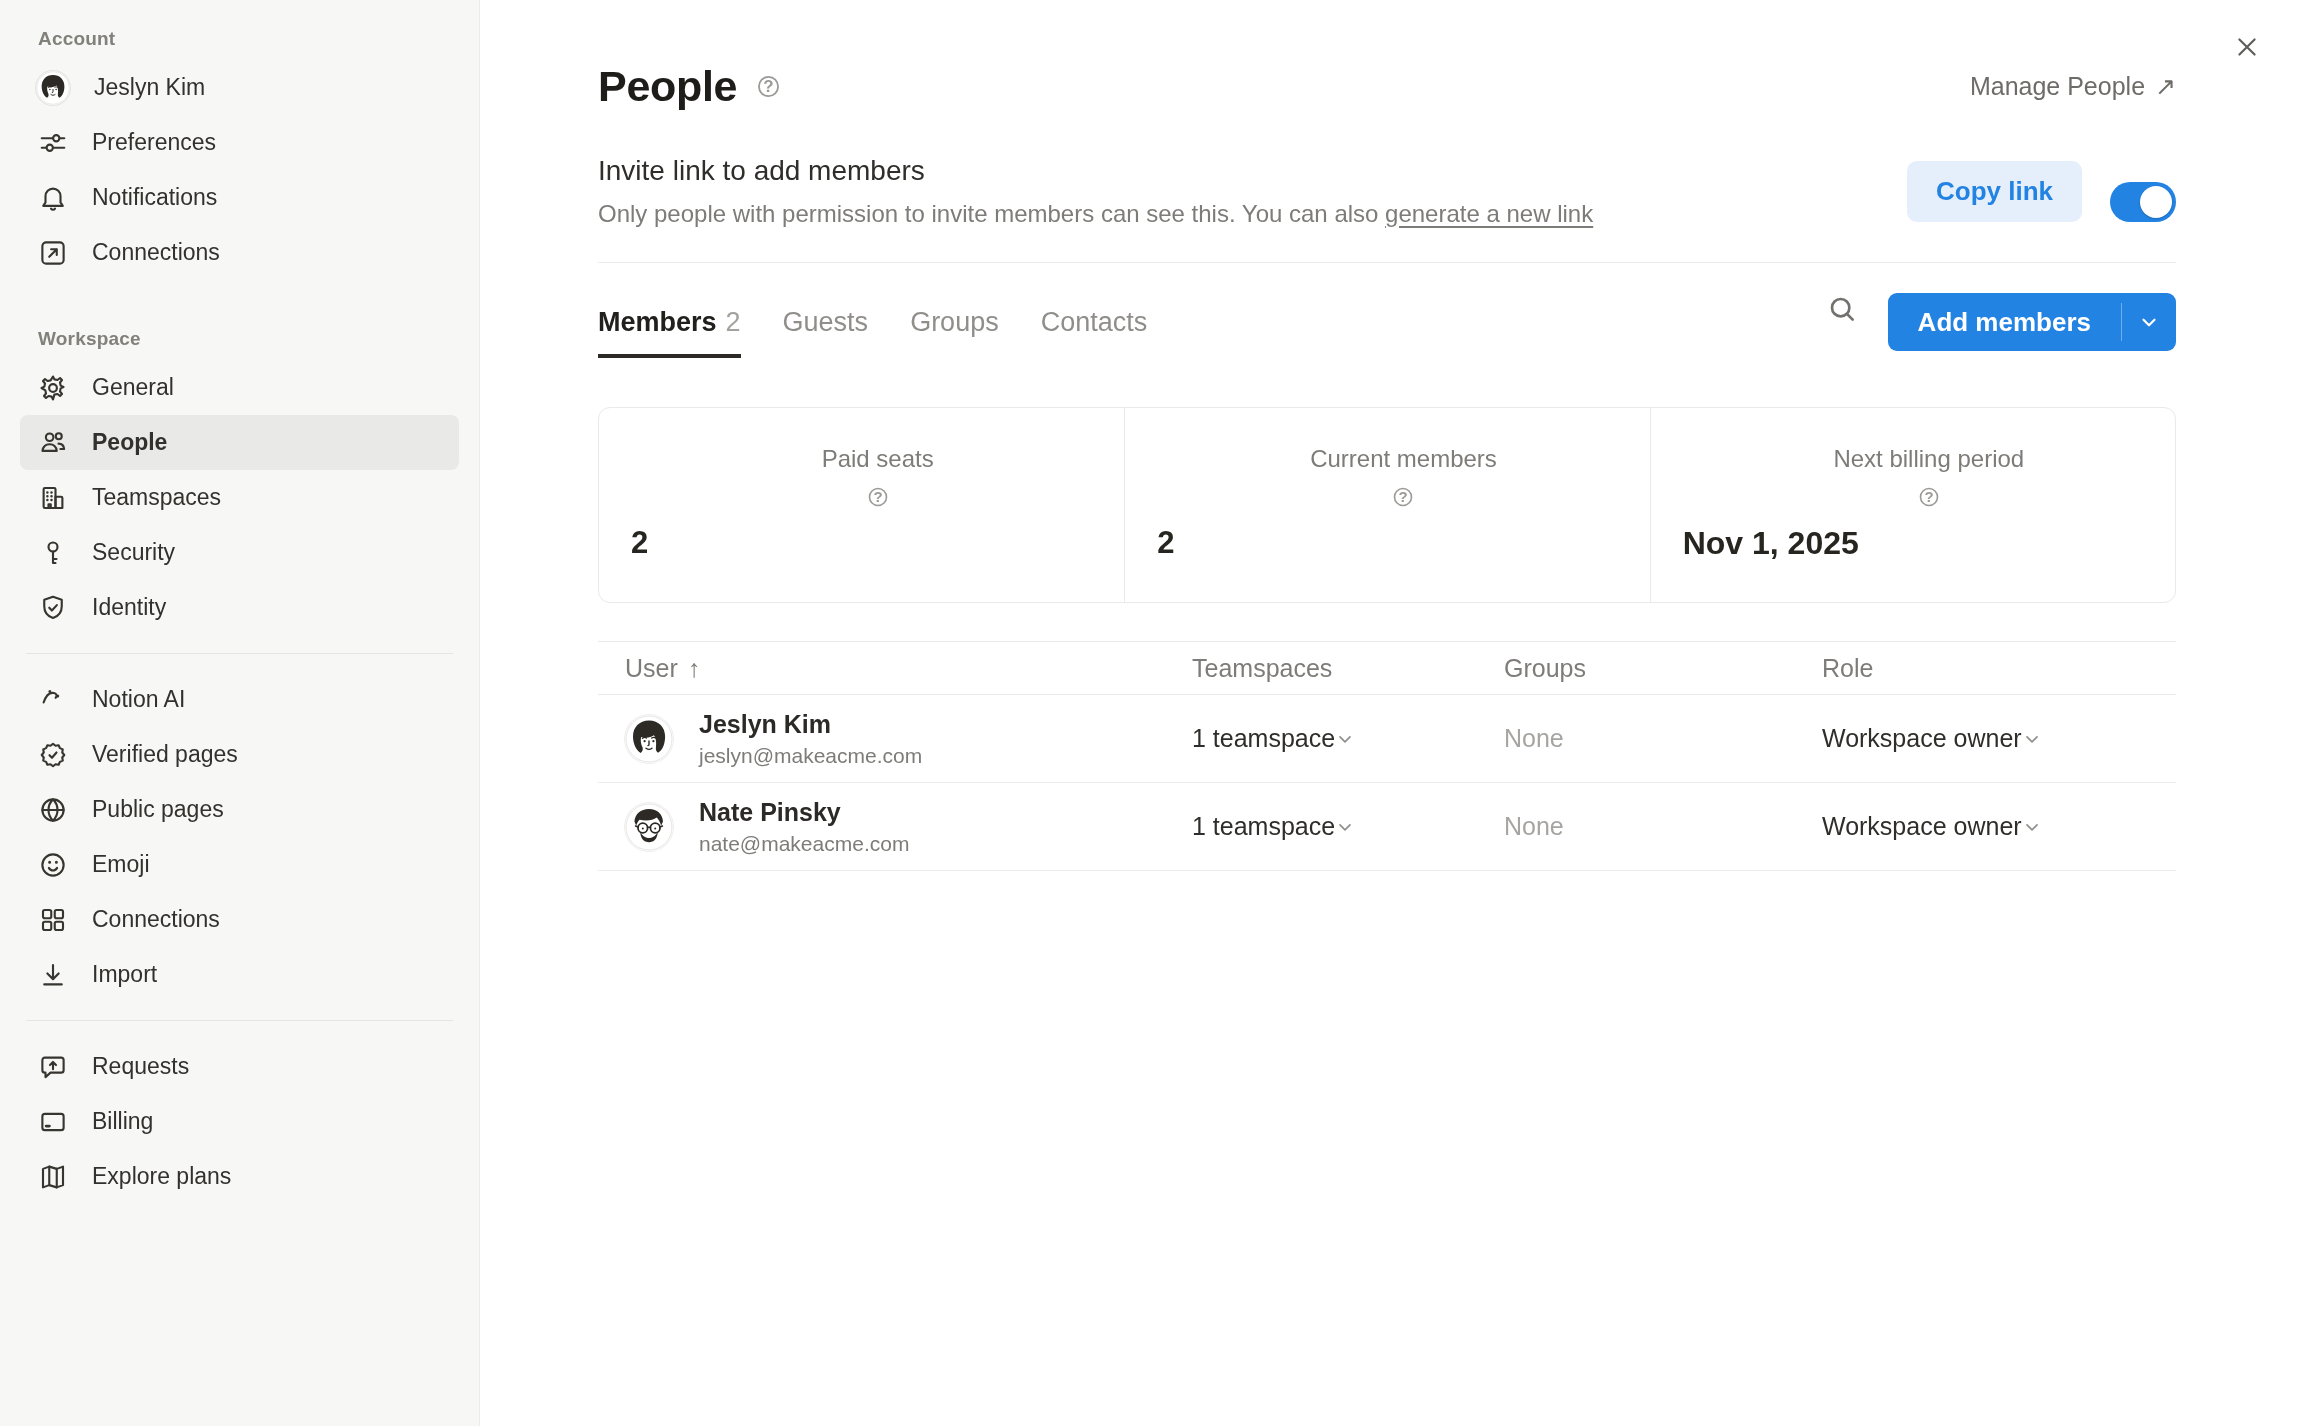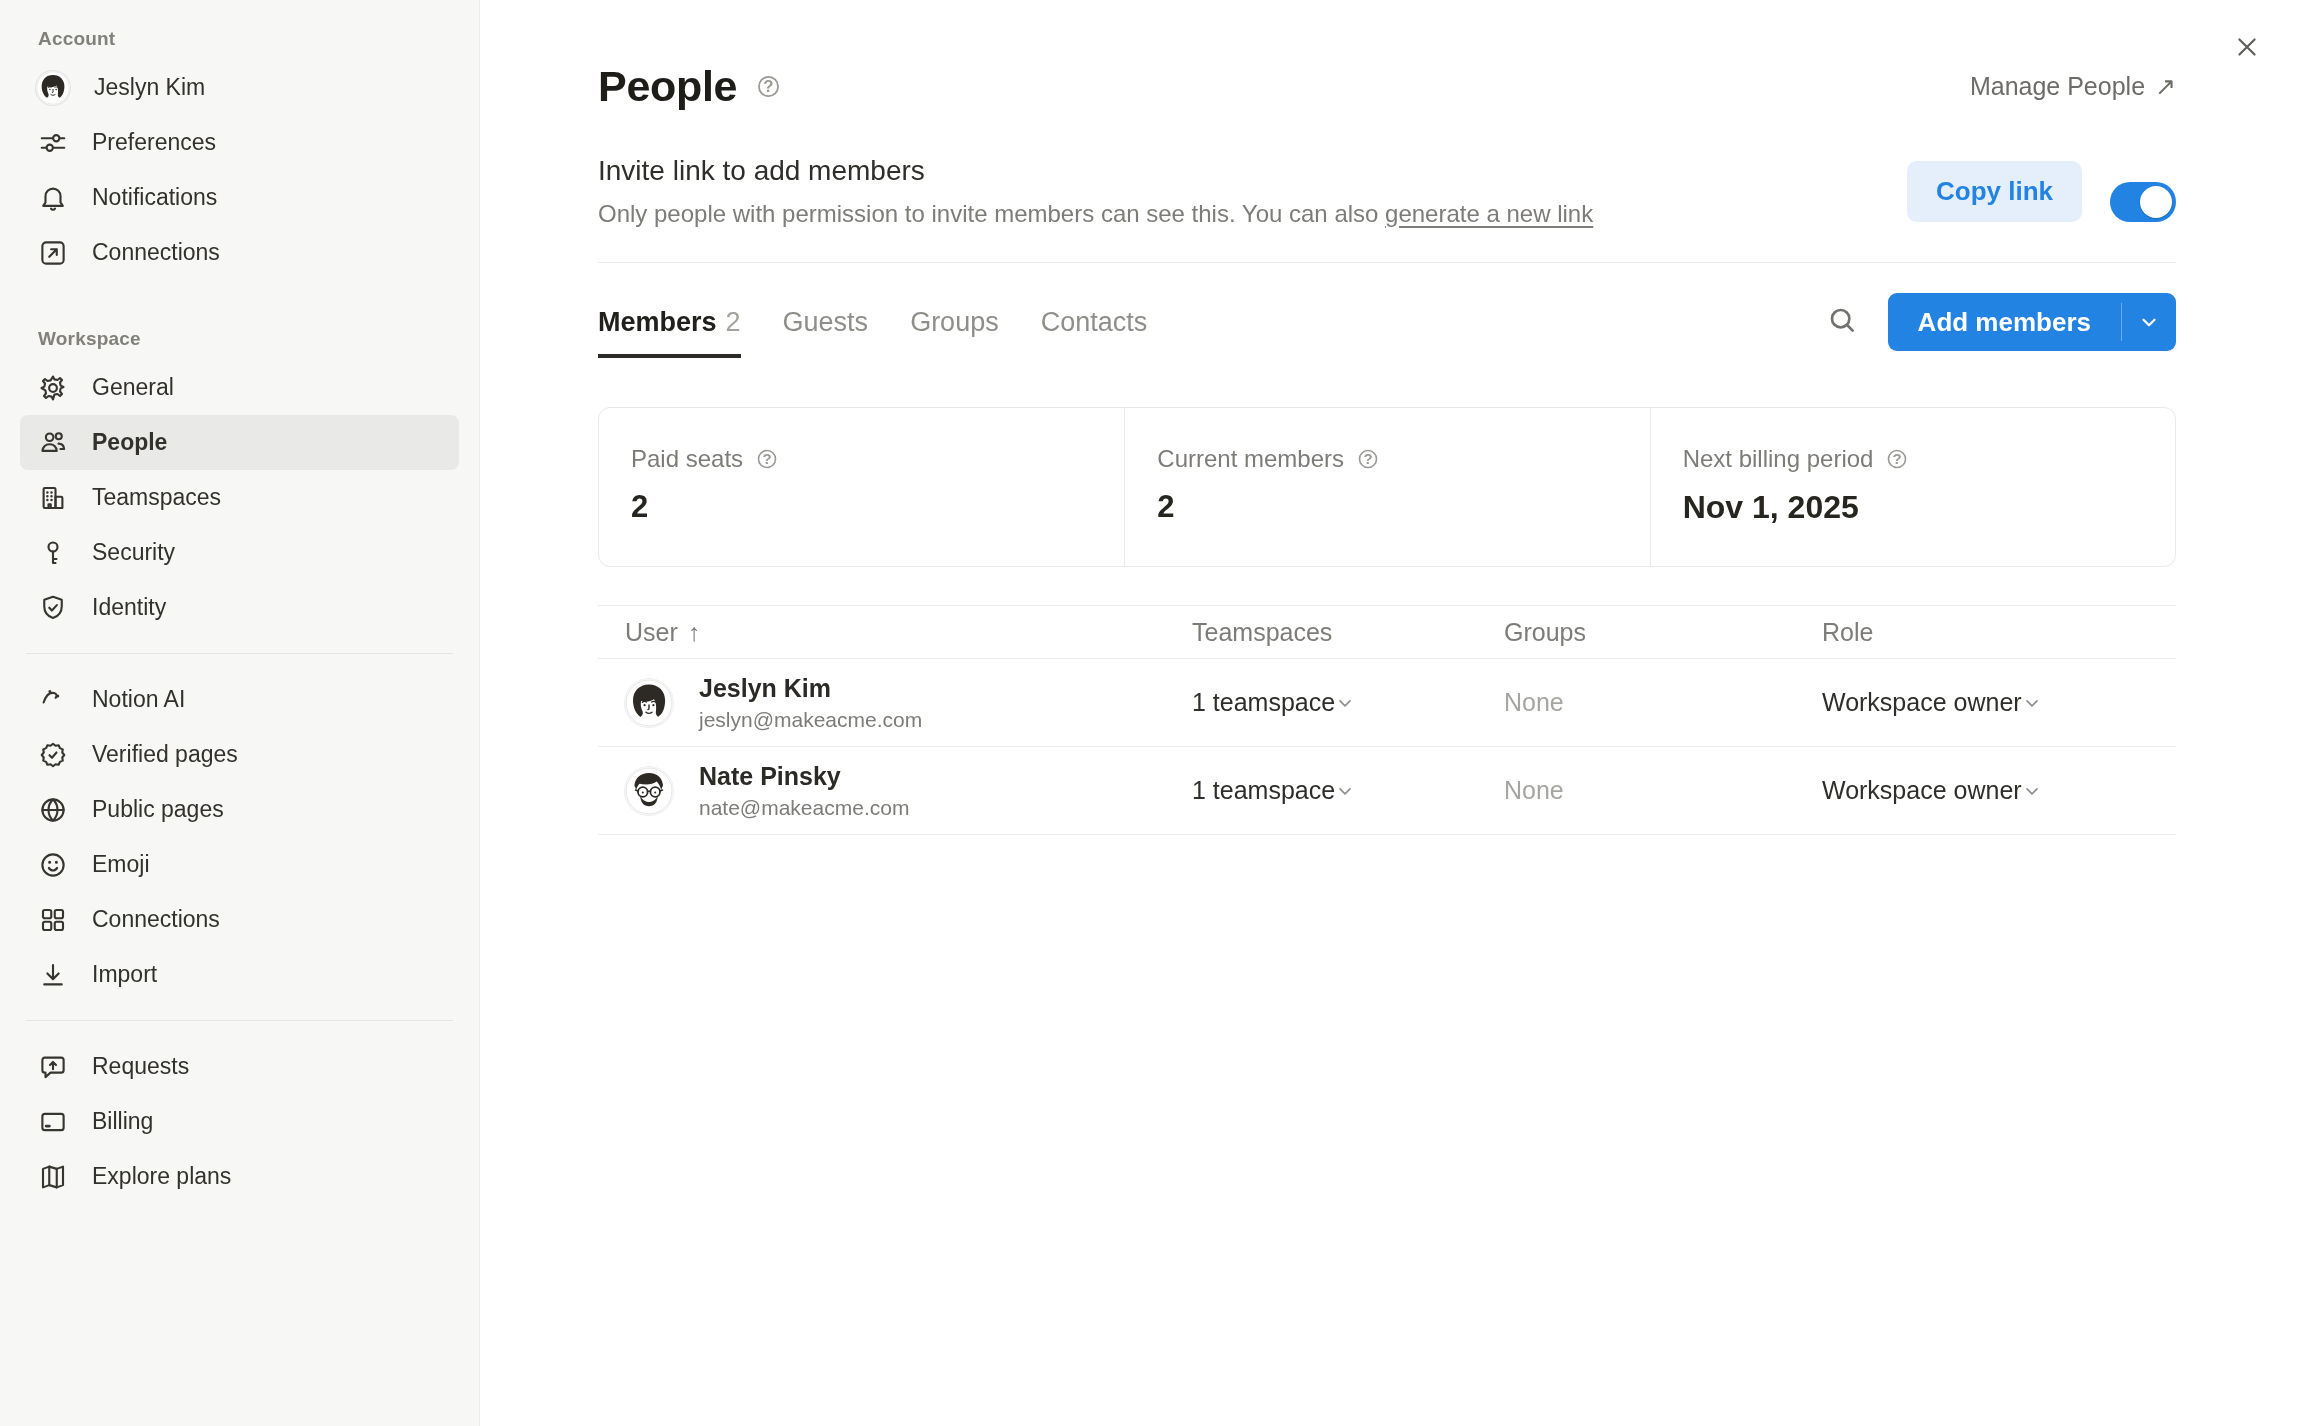--- a/index.html
+++ b/index.html
@@ -56,38 +56,38 @@
   }
   .toggle { width:66px; height:40px; border-radius:20px; background:#2383e2; position:relative; cursor:pointer; }
   .toggle .knob { position:absolute; top:4px; right:4px; width:32px; height:32px; border-radius:50%; background:#fff; box-shadow:0 1px 2px rgba(0,0,0,.2); }
   .invite-divider { height:1px; background:#ececea; margin-top:34px; }
 
   .tabs-row { display:flex; justify-content:space-between; align-items:center; margin-top:30px; }
   .tabs { display:flex; gap:42px; }
   .tab { font-size:27px; color:#8f8e8a; font-weight:500; padding:10px 0 16px 0; border-bottom:4px solid transparent; cursor:pointer; display:flex; gap:9px; }
   .tab.active { color:#21201d; font-weight:600; border-bottom-color:#2b2a27; }
   .tab .count { color:#a3a29e; font-weight:400; }
-  .tabs-controls { display:flex; align-items:center; gap:30px; padding-bottom:10px; }
+  .tabs-controls { display:flex; gap:30px; padding-bottom:10px; }
   .search-btn svg { width:32px; height:32px; stroke:#72716d; fill:none; stroke-width:2; stroke-linecap:round; }
   .add-members-btn {
     display:flex; align-items:stretch; background:#2383e2; border-radius:9px;
     color:#fff; height:58px; cursor:pointer; overflow:hidden;
   }
   .add-members-label { font-size:26px; font-weight:600; display:flex; align-items:center; padding:0 30px; }
   .add-members-sep { width:1px; background:rgba(255,255,255,.35); margin:10px 0; }
   .add-members-caret { width:54px; display:flex; align-items:center; justify-content:center; }
   .add-members-caret svg { width:22px; height:22px; stroke:#fff; fill:none; stroke-width:2.4; stroke-linecap:round; stroke-linejoin:round; }
 
   .stats-box {
     margin-top:46px; border:1px solid #e9e9e7; border-radius:12px;
     display:grid; grid-template-columns:1fr 1fr 1fr;
   }
   .stat-cell { padding:37px 0 40px 32px; }
   .stat-cell + .stat-cell { border-left:1px solid #e9e9e7; }
-  .stat-label { font-size:24px; color:#7d7c78; display:flex; align-items:center; gap:12px; }
+  .stat-label { font-size:24px; color:#7d7c78; display:flex; align-items:center; gap:12px;flex-direction:column; }
   .stat-label .help-circle { width:24px; height:24px; }
   .stat-value { margin-top:16px; font-size:31px; font-weight:600; color:#26251f; }
   .stat-value.bold { font-weight:700; font-size:32px; }
 
   .table { margin-top:38px; }
   .t-row { display:grid; grid-template-columns:594px 312px 318px 1fr; align-items:center; }
   .t-head { height:54px; border-top:1px solid #e9e9e7; border-bottom:1px solid #e9e9e7; }
   .t-head .t-cell { font-size:25px; color:#7d7c78; }
   .t-cell:first-child { padding-left:27px; }
   .sort-arrow { margin-left:10px; }

